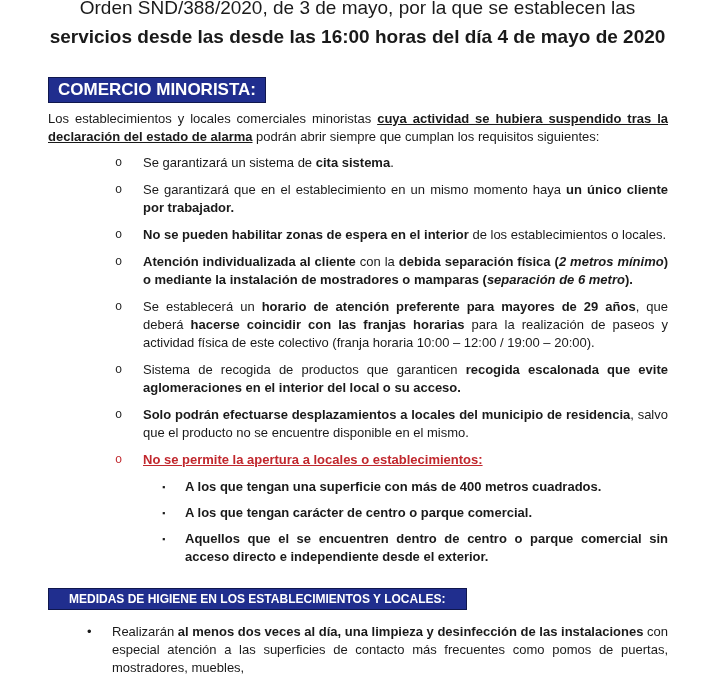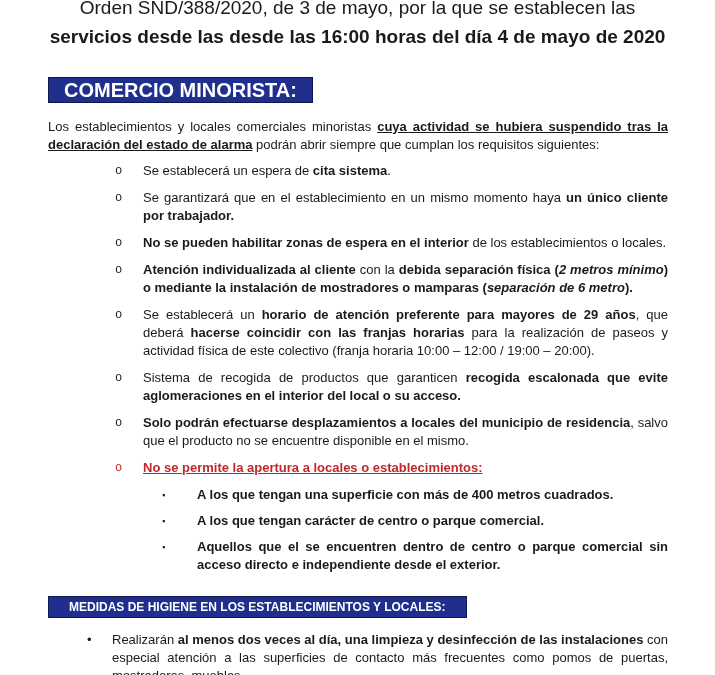--- a/index.html
+++ b/index.html
@@ -23,21 +23,21 @@
 
   
   .blue-heading{
     display:inline-block;
     background:var(--accent-blue);
     color:#ffffff;
     font-weight:bold;
     border:1px solid #10174d;
     margin:0;
   }
-  .h1-heading{font-size:20px;line-height:18px;padding:3px 15px;margin:26px 0 8px 48px;}
+  .h1-heading{font-size:17px;line-height:18px;padding:3px 9px;margin:26px 0 0 48px;}
   .h2-heading{font-size:12px;line-height:16px;padding:2px 20px;margin:14px 0 0 48px;}
 
   
   .content{padding:0 47px 0 48px;font-size:13px;line-height:18px;}
   .intro{margin:7px 0 4px 0;text-align:justify;}
 
   .list{margin-top:8px;}
   .li{display:flex;margin-bottom:9px;}
   .li .txt{flex:1;text-align:justify;}
 
@@ -49,21 +49,21 @@
     font-size:12px;line-height:18px;
   }
   
   .red, .red > .marker{color:var(--accent-red);}
   .red .txt{font-weight:bold;}
 
   
   .sublist{margin-top:7px;}
   .l2{padding-left:47px;margin-bottom:8px;}
   .l2 > .marker{width:23px;flex:0 0 23px;font-size:9px;line-height:18px;}
-  .l2 .txt{font-weight:bold;margin-left:12px;}
+  .l2 .txt{font-weight:bold;}
 
   
   .lh{padding-left:39px;margin-bottom:0;}
   .lh > .marker{width:25px;flex:0 0 25px;font-size:13px;line-height:18px;}
   .hyg-list{margin-top:13px;}
 
   
   .run-b{font-weight:bold;}
   .run-i{font-style:italic;}
   .run-u{text-decoration:underline;}
@@ -81,21 +81,21 @@
   <div class="blue-heading h1-heading">COMERCIO MINORISTA:</div>
 
   <div class="content">
 
     <p class="intro"><span>Los establecimientos y locales comerciales minoristas </span><span class="run-b run-u">cuya actividad se hubiera suspendido tras la declaración del estado de alarma</span><span> podrán abrir siempre que cumplan los requisitos siguientes:</span></p>
 
     <div class="list">
 
       <div class="li l1">
         <span class="marker">o</span>
-        <div class="txt"><span>Se establecerá un espera de </span><span class="run-b">cita sistema</span><span>.</span></div>
+        <div class="txt"><span>Se garantizará un sistema de </span><span class="run-b">cita sistema</span><span>.</span></div>
       </div>
 
       <div class="li l1">
         <span class="marker">o</span>
         <div class="txt"><span>Se garantizará que en el establecimiento en un mismo momento haya </span><span class="run-b">un único cliente por trabajador</span><span class="run-b">.</span></div>
       </div>
 
       <div class="li l1">
         <span class="marker">o</span>
         <div class="txt"><span class="run-b">No se pueden habilitar zonas de espera en el interior</span><span> de los establecimientos o locales.</span></div>

